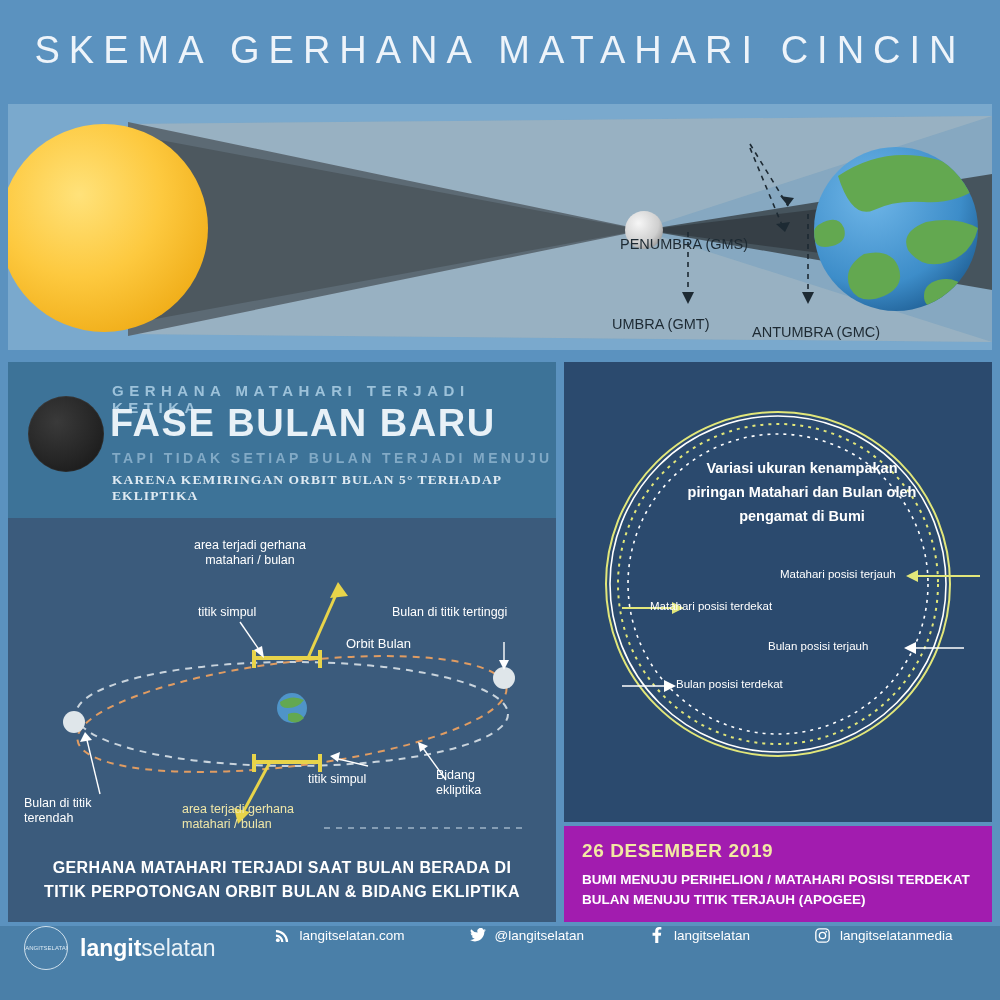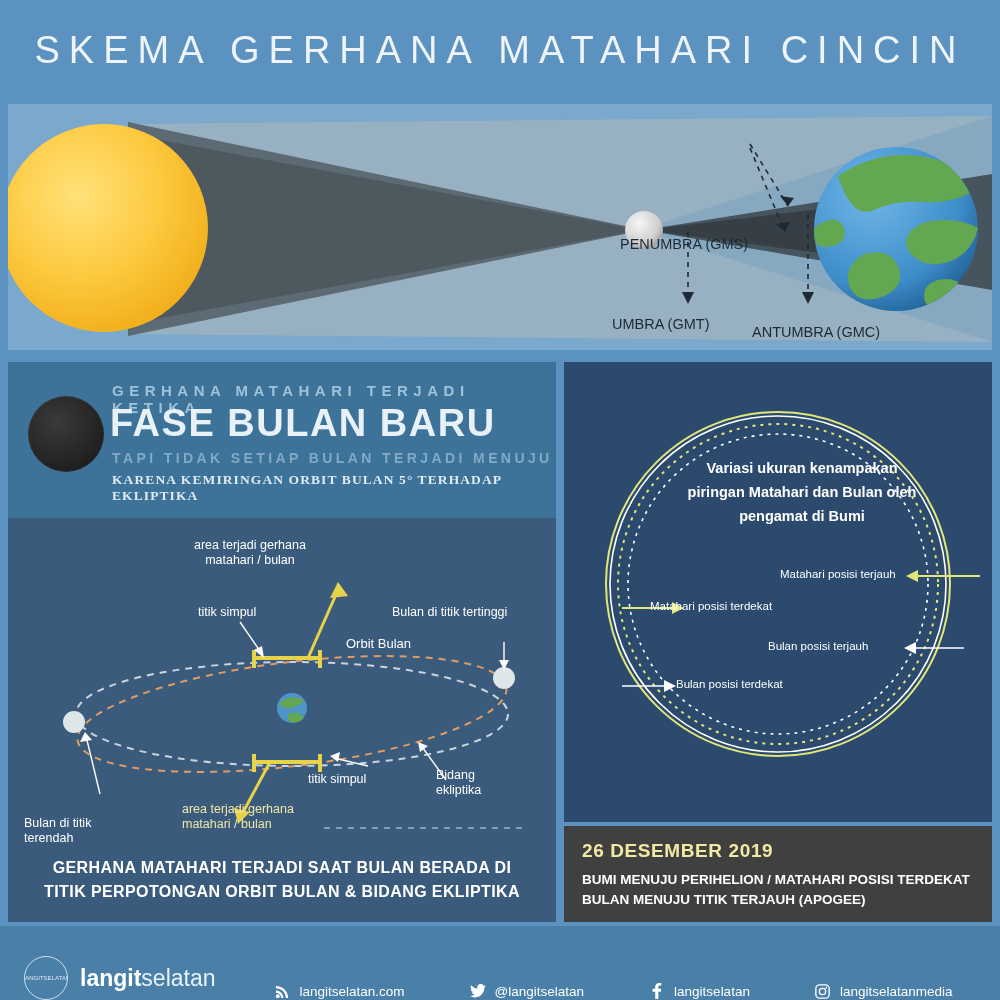--- a/index.html
+++ b/index.html
@@ -78,34 +78,34 @@
   }
   .var-title{
     position:absolute;left:0;top:94px;width:428px;text-align:center;
     color:#ffffff;font-size:14.5px;font-weight:bold;line-height:24px;padding-left:24px;
   }
   .var-lbl{position:absolute;color:#ffffff;font-size:11.5px;white-space:nowrap;}
 
   
   .panel-date{
     position:absolute;left:564px;top:826px;width:428px;height:96px;
-    background:#404040;
+    background:#a21caf;
   }
   .date-main{
     position:absolute;left:18px;top:14px;color:#f2e9a3;font-size:19px;font-weight:bold;letter-spacing:.6px;
   }
   .date-sub{
     position:absolute;left:18px;top:44px;color:#ffffff;font-size:13.5px;font-weight:bold;line-height:20px;
   }
 
   
   .footer{
     position:absolute;left:0;top:926px;width:1000px;height:74px;
     background:#4a7fa8;
-    display:flex;align-items:flex-end;
+    display:flex;align-items:flex-start;
   }
   .brand{display:flex;align-items:center;margin-left:24px;}
   .brand-seal{
     width:42px;height:42px;border-radius:50%;
     background:#4a7fa8;border:1.5px solid #cfe0ec;
     display:flex;align-items:center;justify-content:center;
     color:#dbe9f3;font-size:6px;text-align:center;line-height:7px;overflow:hidden;
   }
   .brand-name{margin-left:12px;color:#ffffff;font-size:23px;}
   .brand-name b{font-weight:bold;}
@@ -256,21 +256,21 @@
       <span>matahari / bulan</span>
     </div>
     <div class="orbit-txt" style="left:190px;top:87px;">titik simpul</div>
     <div class="orbit-txt" style="left:384px;top:87px;">Bulan di titik tertinggi</div>
     <div class="orbit-txt" style="left:338px;top:118px;font-size:13px;">Orbit Bulan</div>
     <div class="orbit-txt" style="left:300px;top:254px;">titik simpul</div>
     <div class="orbit-txt" style="left:428px;top:250px;">
       <span>Bidang</span><br>
       <span>ekliptika</span>
     </div>
-    <div class="orbit-txt" style="left:16px;top:278px;margin-top:20px;">
+    <div class="orbit-txt" style="left:16px;top:278px;">
       <span>Bulan di titik</span><br>
       <span>terendah</span>
     </div>
     <div class="orbit-txt yellowish" style="left:174px;top:284px;">
       <span>area terjadi gerhana</span><br>
       <span>matahari / bulan</span>
     </div>
 
     <div class="bottom-cap">
       <span>GERHANA MATAHARI TERJADI SAAT BULAN BERADA DI</span><br>

